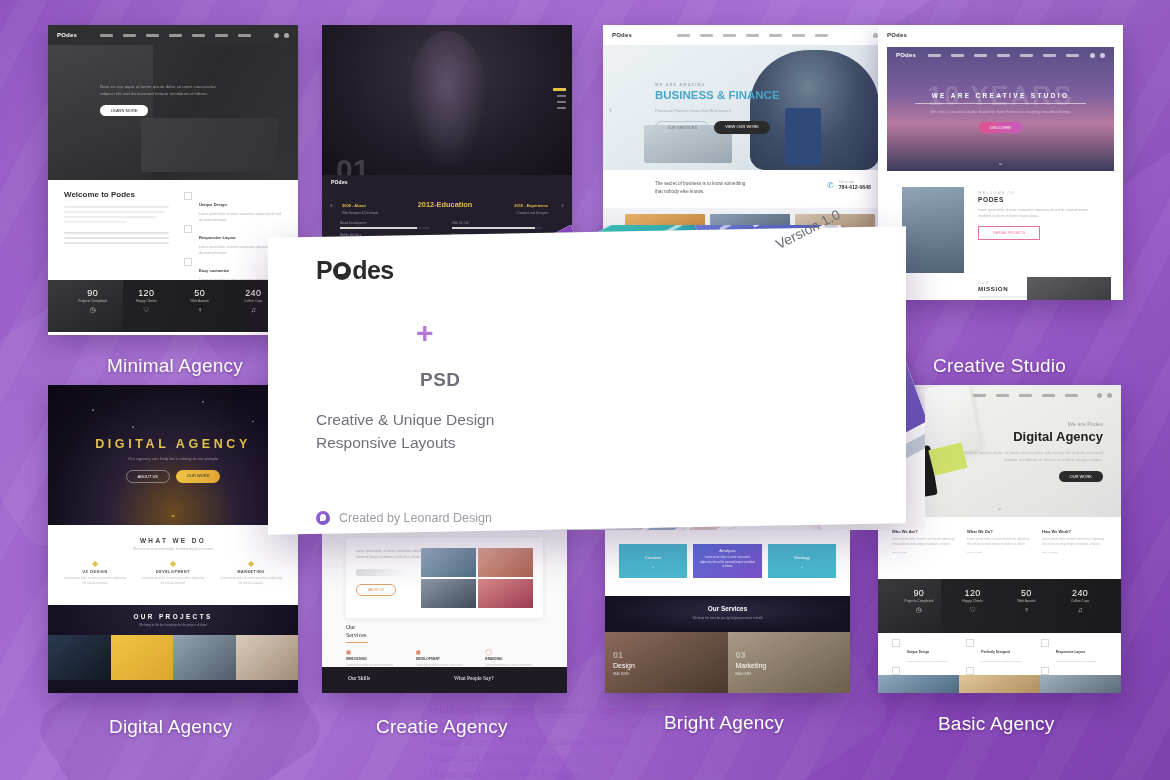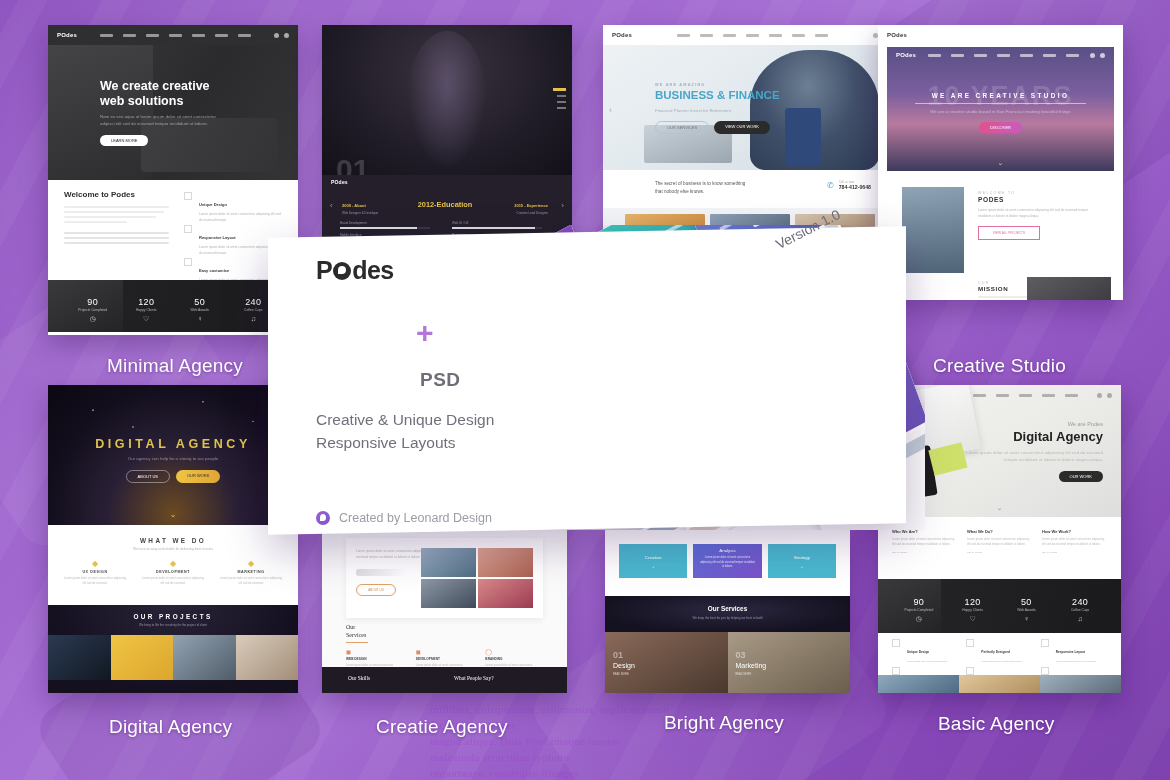--- a/index.html
+++ b/index.html
@@ -76,21 +76,21 @@
   .hero { position:absolute; left:0; right:0; overflow:hidden; }
   .hero-txt { position:absolute; left:0; right:0; text-align:center; }
   .htitle { font-weight:bold; line-height:1.2; }
   .hsub { font-size:4.4px; line-height:1.7; opacity:.62; margin-top:4px; }
   .pill {
     display:inline-block; border-radius:20px; font-size:4px;
     padding:3px 11px; margin-top:6px;
   }
 
   .statrow { position:absolute; left:0; right:0; display:flex; }
-  .stat { flex:1; text-align:center; color:#fff;margin-top:9px; }
+  .stat { flex:1; text-align:center; color:#fff; }
   .stat .n { font-size:9px; letter-spacing:.4px; }
   .stat .c { font-size:3.3px; opacity:.62; margin-top:1px; }
   .stat .i { font-size:7px; opacity:.72; margin-top:3px; }
 
   .feat { display:flex; gap:7px; }
   .feat .fi { width:8px; height:8px; border:1px solid #d8d8d8; flex:none; }
   .feat .ft { font-size:4px; font-weight:bold; color:#3a3a3a; }
   .feat .fb { font-size:3.2px; color:#b3b3b3; line-height:1.8; margin-top:2px; }
 
   .lineblk div { height:2px; background:#ededed; border-radius:1px; margin-bottom:3px; }
@@ -211,22 +211,20 @@
     </span>
     <span class="tools">
       <i style="background:rgba(255,255,255,.6)"></i>
         <i style="background:rgba(255,255,255,.6)"></i>
     </span>
   </div>
   <div class="hero" style="top:20px;height:135px;background:linear-gradient(120deg,#3a3a3c,#2b2b2d 55%,#343436);">
     <div style="position:absolute;left:0;top:0;width:42%;height:100%;background:linear-gradient(160deg,#444447,#2d2d2f);"></div>
     <div style="position:absolute;right:8%;bottom:6%;width:55%;height:40%;background:linear-gradient(120deg,#3f3f42,#333335);border-radius:4px;"></div>
     <div class="hero-txt" style="top:34px;text-align:left;padding-left:52px;">
-      <div class="htitle" style="font-size:12.5px;color:#fff;white-space:pre-line;">We create creative
-web solutions</div>
       <div class="hsub" style="color:#d7d7d7;white-space:pre-line;max-width:125px;">Nam ex veo aqua ut lorem ipsum dolor sit amet consectetur
 adipisci elit sed do eiusmod tempor incididunt ut labore.</div>
       <div class="pill" style="background:#fff;color:#222;border-radius:20px;">LEARN MORE</div>
     </div>
   </div>
   <div style="position:absolute;top:155px;left:0;right:0;height:100px;background:#fff;">
     <div style="position:absolute;left:16px;top:10px;font-size:8px;color:#2f2f31;font-weight:bold;">Welcome to Podes</div>
     <div class="lineblk" style="position:absolute;left:16px;top:26px;width:105px;">
       <div style="width:100%"></div>
         <div style="width:95%"></div>

